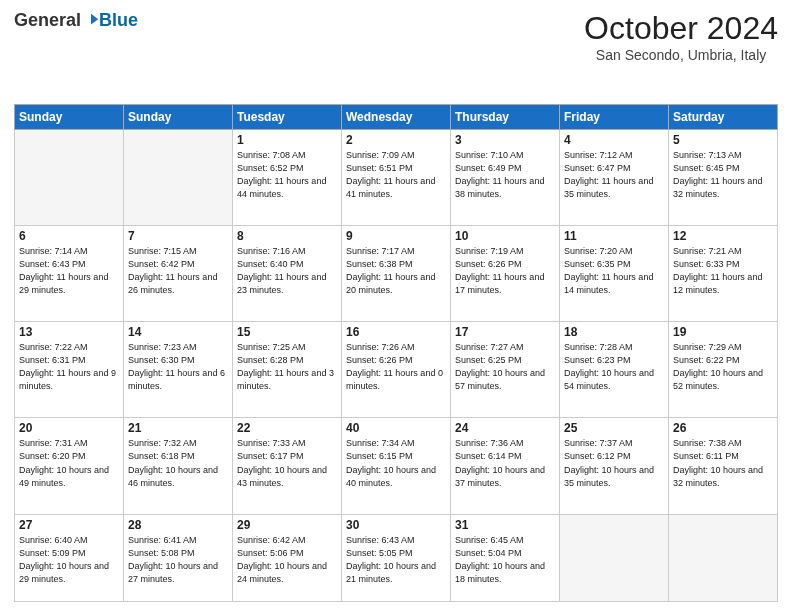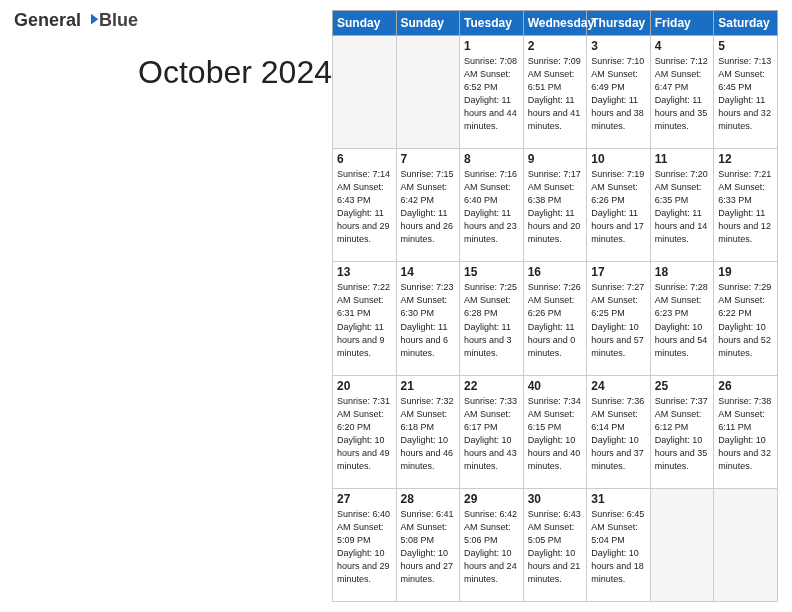--- a/index.html
+++ b/index.html
@@ -8,20 +8,22 @@
       background: #fff;
       width: 792px;
       height: 612px;
       overflow: hidden;
     }
     .container {
       width: 792px;
       height: 612px;
       padding: 10px 14px 10px 14px;
       display: flex;
+      flex-direction: column;
+      gap: 35px;
     }
     .header {
       display: flex;
       justify-content: space-between;
       align-items: flex-start;
       margin-bottom: 6px;
     }
     .logo {
       display: flex;
       flex-direction: column;
@@ -30,31 +32,30 @@
     .logo-text {
       display: flex;
       align-items: center;
       font-size: 18px;
       font-weight: bold;
     }
     .logo-general {
       color: #333;
     }
     .logo-blue {
-      color: #404040;
+      color: #0369a1;
     }
     .logo-icon {
       width: 18px;
       height: 18px;
       margin-left: 1px;
       margin-right: -1px;
     }
     .title-block {
       text-align: center;
-      margin-top: 44px;
     }
     .month-title {
       font-size: 32px;
       font-weight: normal;
       color: #222;
     }
     .subtitle {
       font-size: 14px;
       color: #444;
     }
@@ -112,20 +113,21 @@
       <div class="logo-text">
         <span class="logo-general">General</span>
         <svg class="logo-icon" viewBox="0 0 20 20">
           <polygon points="10,2 18,8 10,14" fill="#1a6fc4"></polygon>
         </svg>
         <span class="logo-blue">Blue</span>
       </div>
     </div>
     <div class="title-block">
       <div class="month-title">October 2024</div>
+      <div class="subtitle">San Secondo, Umbria, Italy</div>
     </div>
   </div>
 
   <table class="calendar">
     <thead>
       <tr>
         <th>Sunday</th>
         <th>Sunday</th>
         <th>Tuesday</th>
         <th>Wednesday</th>

